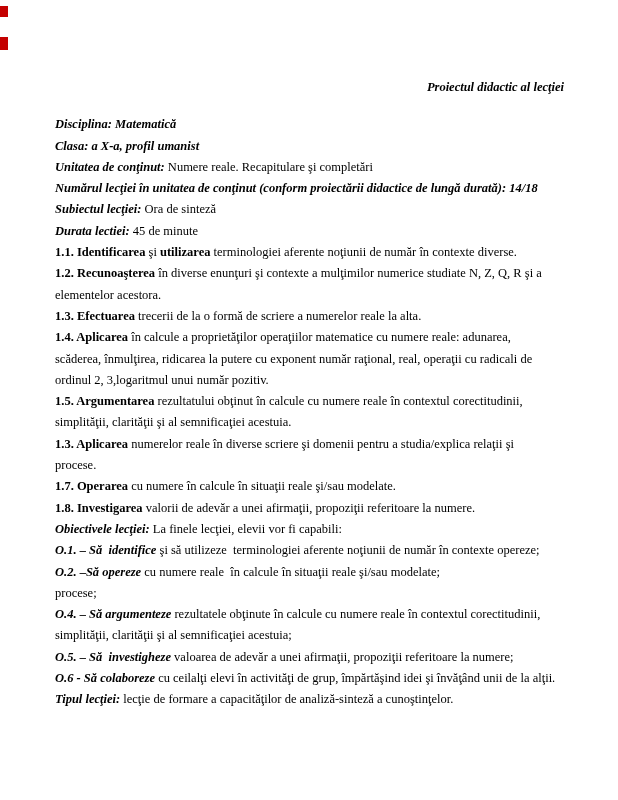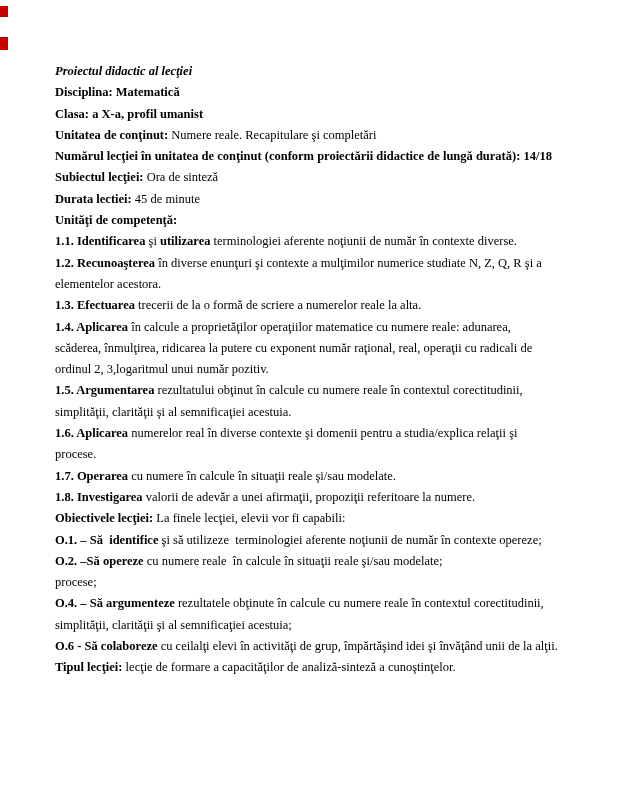--- a/index.html
+++ b/index.html
@@ -15,31 +15,31 @@
     position: absolute;
     left: 0; top: 0; right: 0; bottom: 0;
     padding: 61px 38px 0 55px;
     box-sizing: border-box;
   }
   .doc-title {
     font-size: 12.5px;
     line-height: 21.3px;
     font-weight: bold;
     font-style: italic;
-    text-align: left;
-    margin: 0;
+    text-align: right;
+    margin: 16px;
     white-space: pre;
   }
   .line {
     margin: 0;
     font-size: 12.5px;
     line-height: 21.3px;
     white-space: pre;
   }
-  .s-bi { font-weight: bold; }
+  .s-bi { font-weight: bold; font-style: italic; }
   .s-b  { font-weight: bold; font-style: normal; }
   .s-r  { font-weight: normal; font-style: normal; }
   .red-marker { position: absolute; }
 </style>
 </head>
 <body>
 
 <div>
     <div class="red-marker" style="left: 0px; top: 6px; width: 8px; height: 11px; background: rgb(196, 0, 0);"></div>
     <div class="red-marker" style="left: 0px; top: 37px; width: 8px; height: 13px; background: rgb(196, 0, 0);"></div>
@@ -47,36 +47,36 @@
 
 <div class="page">
   <p class="doc-title">Proiectul didactic al lecţiei</p>
   <div>
       <p class="line"><span class="s-bi">Disciplina: Matematică</span></p>
       <p class="line"><span class="s-bi">Clasa: a X-a, profil umanist</span></p>
       <p class="line"><span class="s-bi">Unitatea de conţinut:</span><span class="s-r"> Numere reale. Recapitulare şi completări</span></p>
       <p class="line"><span class="s-bi">Numărul lecţiei în unitatea de conţinut (conform proiectării didactice de lungă durată): 14/18</span></p>
       <p class="line"><span class="s-bi">Subiectul lecţiei:</span><span class="s-r"> Ora de sinteză</span></p>
       <p class="line"><span class="s-bi">Durata lectiei:</span><span class="s-r"> 45 de minute</span></p>
-      <p class="line"><span class="s-bi">Unităţi de competenţă:</span></p>
       <p class="line"><span class="s-b">1.1. Identificarea</span><span class="s-r"> şi </span><span class="s-b">utilizarea</span><span class="s-r"> terminologiei aferente noţiunii de număr în contexte diverse.</span></p>
       <p class="line"><span class="s-b">1.2. Recunoaşterea</span><span class="s-r"> în diverse enunţuri şi contexte a mulţimilor numerice studiate N, Z, Q, R şi a</span></p>
       <p class="line"><span class="s-r">elementelor acestora.</span></p>
       <p class="line"><span class="s-b">1.3. Efectuarea</span><span class="s-r"> trecerii de la o formă de scriere a numerelor reale la alta.</span></p>
       <p class="line"><span class="s-b">1.4. Aplicarea</span><span class="s-r"> în calcule a proprietăţilor operaţiilor matematice cu numere reale: adunarea,</span></p>
       <p class="line"><span class="s-r">scăderea, înmulţirea, ridicarea la putere cu exponent număr raţional, real, operaţii cu radicali de</span></p>
       <p class="line"><span class="s-r">ordinul 2, 3,logaritmul unui număr pozitiv.</span></p>
       <p class="line"><span class="s-b">1.5. Argumentarea</span><span class="s-r"> rezultatului obţinut în calcule cu numere reale în contextul corectitudinii,</span></p>
       <p class="line"><span class="s-r">simplităţii, clarităţii şi al semnificaţiei acestuia.</span></p>
-      <p class="line"><span class="s-b">1.6. Aplicarea</span><span class="s-r"> numerelor real în diverse contexte şi domenii pentru a studia/explica relaţii şi</span></p>
+      <p class="line"><span class="s-b">1.3. Aplicarea</span><span class="s-r"> numerelor reale în diverse scriere şi domenii pentru a studia/explica relaţii şi</span></p>
       <p class="line"><span class="s-r">procese.</span></p>
       <p class="line"><span class="s-b">1.7. Operarea</span><span class="s-r"> cu numere în calcule în situaţii reale şi/sau modelate.</span></p>
       <p class="line"><span class="s-b">1.8. Investigarea</span><span class="s-r"> valorii de adevăr a unei afirmaţii, propoziţii referitoare la numere.</span></p>
       <p class="line"><span class="s-bi">Obiectivele lecţiei:</span><span class="s-r"> La finele lecţiei, elevii vor fi capabili:</span></p>
       <p class="line"><span class="s-bi">O.1. – Să  identifice</span><span class="s-r"> şi să utilizeze  terminologiei aferente noţiunii de număr în contexte opereze;</span></p>
       <p class="line"><span class="s-bi">O.2. –Să opereze</span><span class="s-r"> cu numere reale  în calcule în situaţii reale şi/sau modelate;</span></p>
       <p class="line"><span class="s-r">procese;</span></p>
       <p class="line"><span class="s-bi">O.4. – Să argumenteze</span><span class="s-r"> rezultatele obţinute în calcule cu numere reale în contextul corectitudinii,</span></p>
       <p class="line"><span class="s-r">simplităţii, clarităţii şi al semnificaţiei acestuia;</span></p>
+      <p class="line"><span class="s-bi">O.5. – Să  investigheze</span><span class="s-r"> valoarea de adevăr a unei afirmaţii, propoziţii referitoare la numere;</span></p>
       <p class="line"><span class="s-bi">O.6 - Să colaboreze</span><span class="s-r"> cu ceilalţi elevi în activităţi de grup, împărtăşind idei şi învăţând unii de la alţii.</span></p>
       <p class="line"><span class="s-bi">Tipul lecţiei:</span><span class="s-r"> lecţie de formare a capacităţilor de analiză-sinteză a cunoştinţelor.</span></p>
     </div>
 </div>
 
 </body></html>

